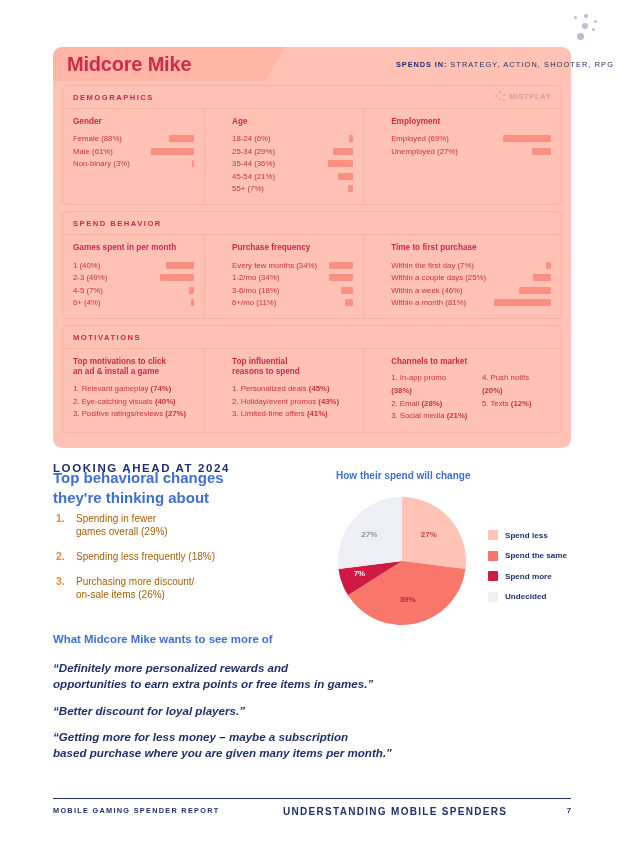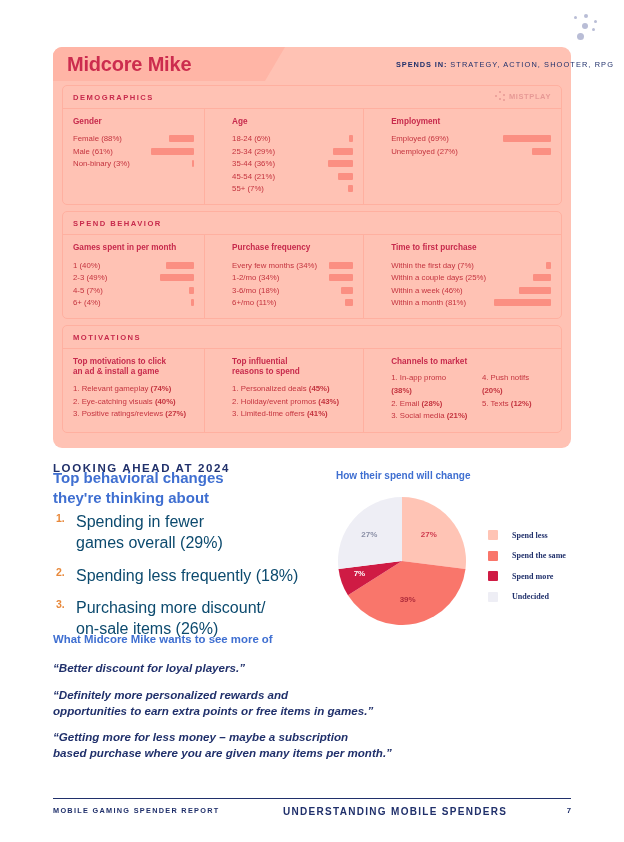--- a/index.html
+++ b/index.html
@@ -85,33 +85,33 @@
     position:absolute; left: 53px; top: 462px;
     font-size: 11.5px; font-weight: 700; letter-spacing: 1.6px; color:#20306b;
   }
   .sub-left {
     position:absolute; left: 53px; top: 468px; width: 250px;
     font-size: 15px; font-weight: 700; color: #3f6fd1; line-height: 1.35;
   }
   .changes { position:absolute; left: 56px; top: 512px; width: 270px; }
   .change { display:flex; gap: 8px; margin-bottom: 12px; }
   .change .num { font-size: 10.5px; color:#e8883a; font-weight:700; width: 12px; flex: none; }
-  .change .txt { font-size: 16px; color:#0c4a6e; line-height: 1.3; }
+  .change .txt { font-size: 10px; color:#a16207; line-height: 1.3; }
 
   .sub-right {
     position:absolute; left: 336px; top: 470px;
     font-size: 10px; font-weight: 700; color:#3f6fd1;
   }
 
   
   .pie-wrap { position:absolute; left: 338px; top: 497px; width: 138px; height: 128px; }
   .pie { position:absolute; left:0; top:0; width:128px; height:128px; }
   .pie-lbl { position:absolute; font-size: 8px; font-weight: 700; }
   .legend { position:absolute; left: 488px; top: 530px; }
-  .leg-row { display:flex; align-items:center; gap: 14px; margin-bottom: 10.5px; font-family: Liberation Serif, serif; }
+  .leg-row { display:flex; align-items:center; gap: 7px; margin-bottom: 10.5px; }
   .sw { width: 10px; height: 10px; border-radius: 1px; }
   .leg-txt { font-size: 8.1px; color:#20306b; font-weight:600; }
 
   
   .q-title {
     position:absolute; left: 53px; top: 633px;
     font-size: 11.4px; font-weight:700; color:#3f6fd1;
   }
   .quotes { position:absolute; left: 53px; top: 660px; width: 470px; }
   .quote {
@@ -402,22 +402,22 @@
         <span class="leg-txt">Spend more</span>
       </div>
       <div class="leg-row">
         <span class="sw" style="background:#eeeef5"></span>
         <span class="leg-txt">Undecided</span>
       </div>
     </div>
 
   <div class="q-title">What Midcore Mike wants to see more of</div>
   <div class="quotes" id="quotes-host">
+      <div class="quote">“Definitely more personalized rewards and<br>opportunities to earn extra points or free items in games.”</div>
       <div class="quote">“Better discount for loyal players.”</div>
-      <div class="quote">“Definitely more personalized rewards and<br>opportunities to earn extra points or free items in games.”</div>
       <div class="quote">“Getting more for less money – maybe a subscription<br>based purchase where you are given many items per month.”</div>
     </div>
 
   <div class="footer-rule"></div>
   <div class="footer">
     <div class="f1">MOBILE GAMING SPENDER REPORT</div>
     <div class="f2">UNDERSTANDING MOBILE SPENDERS</div>
     <div class="f3">7</div>
   </div>
 </div>

